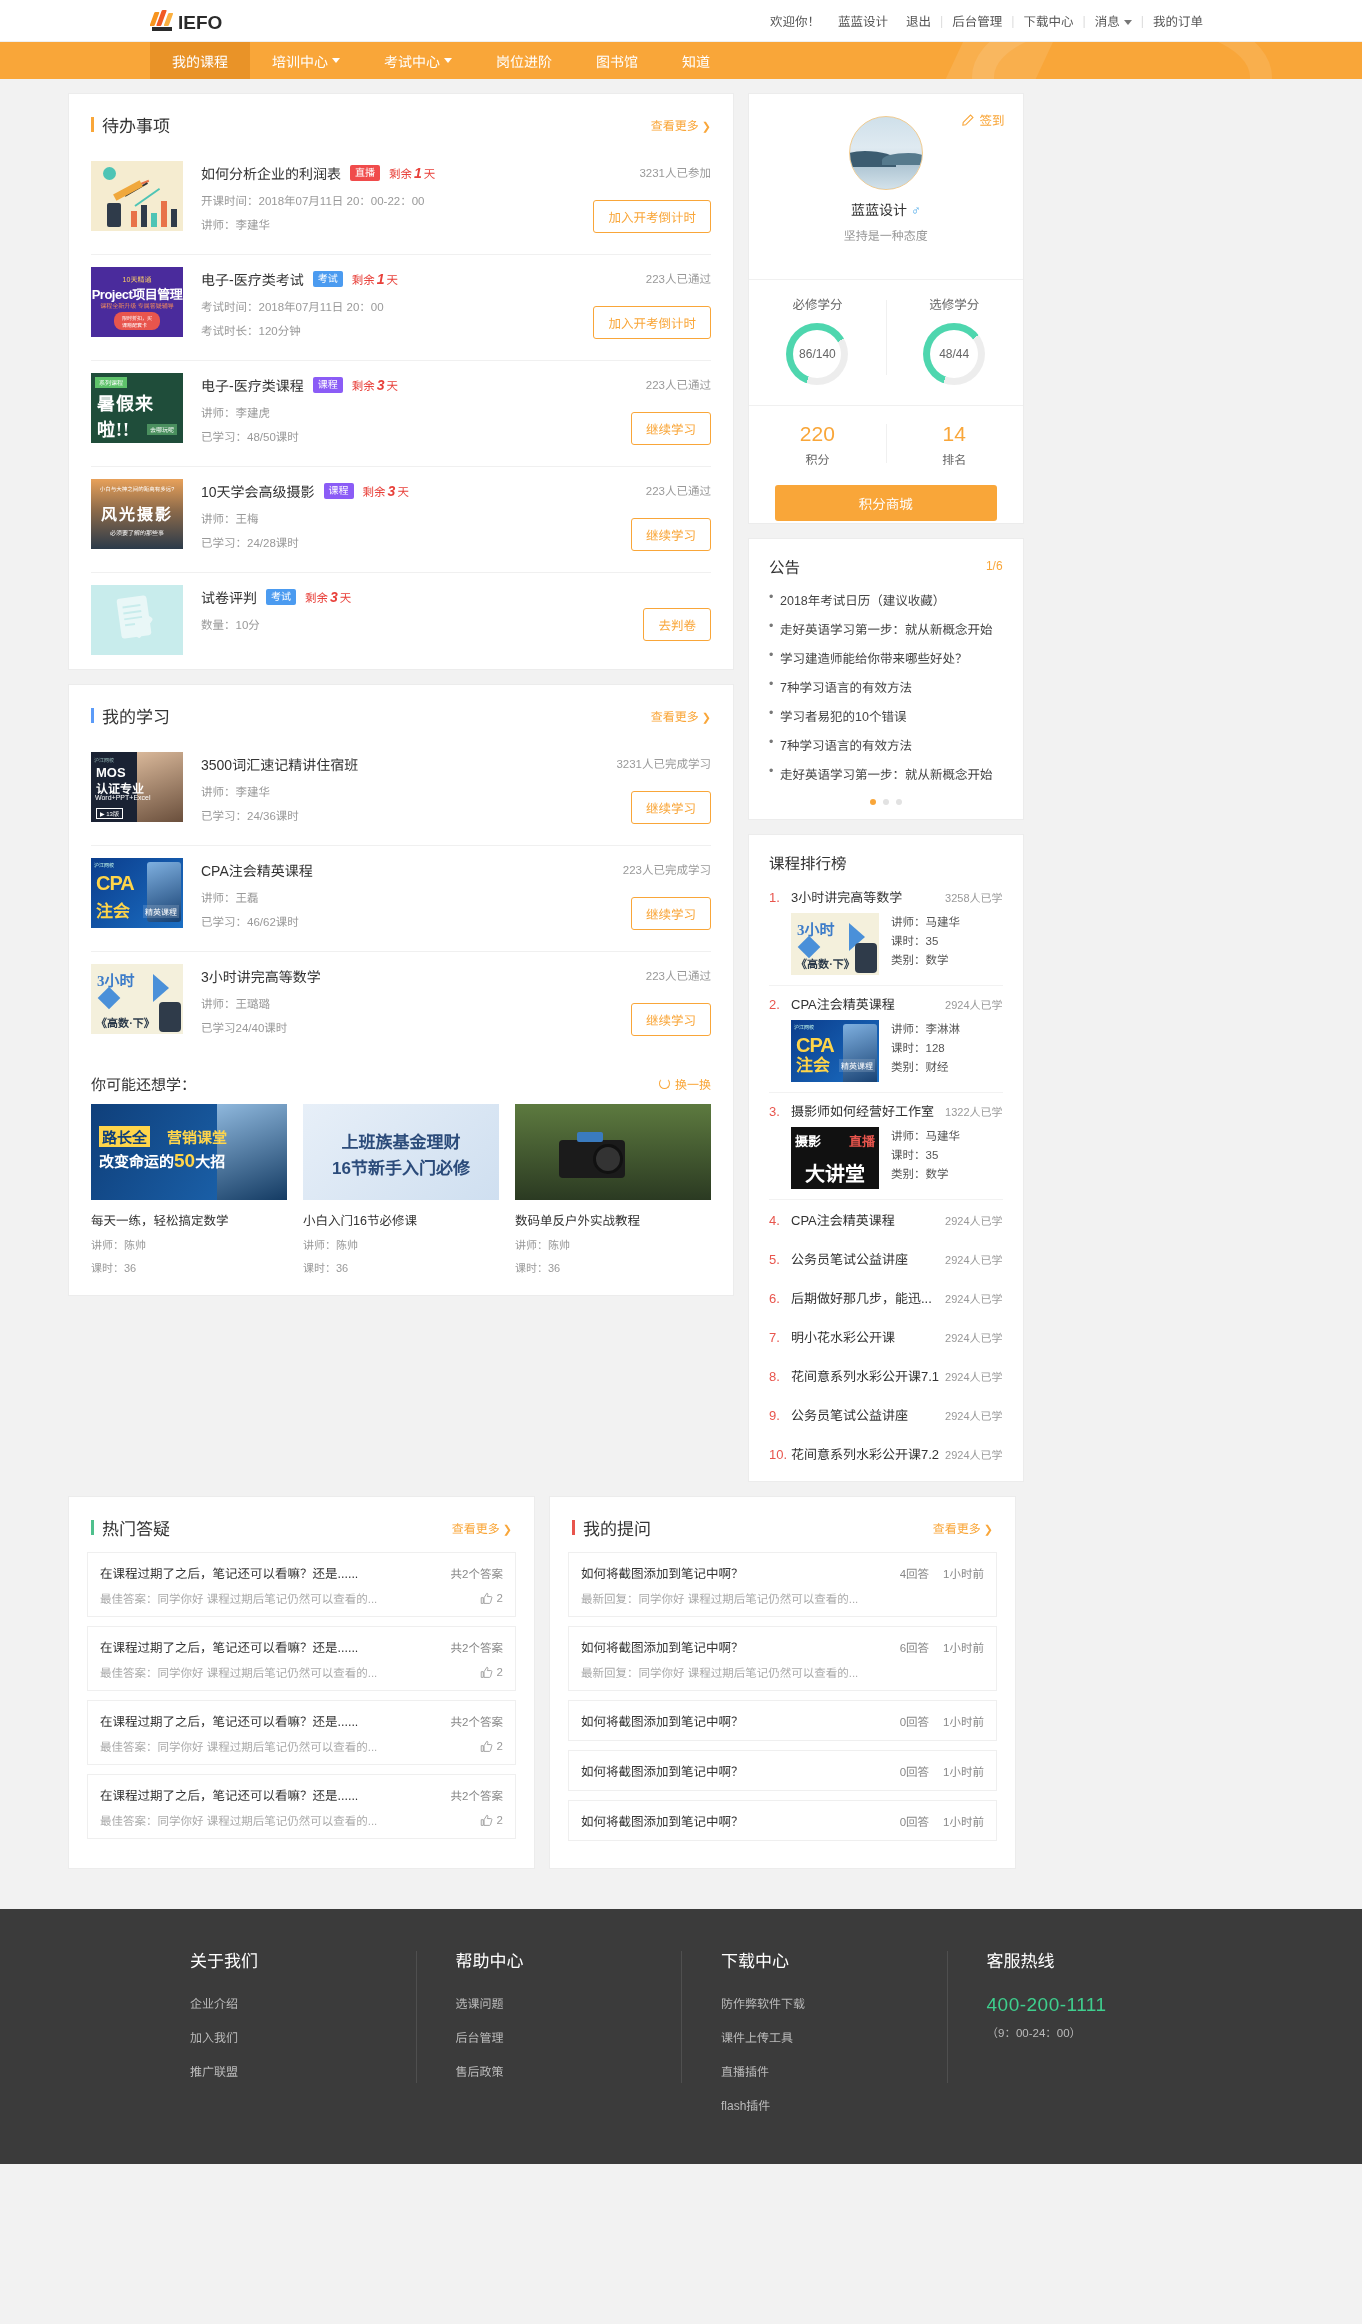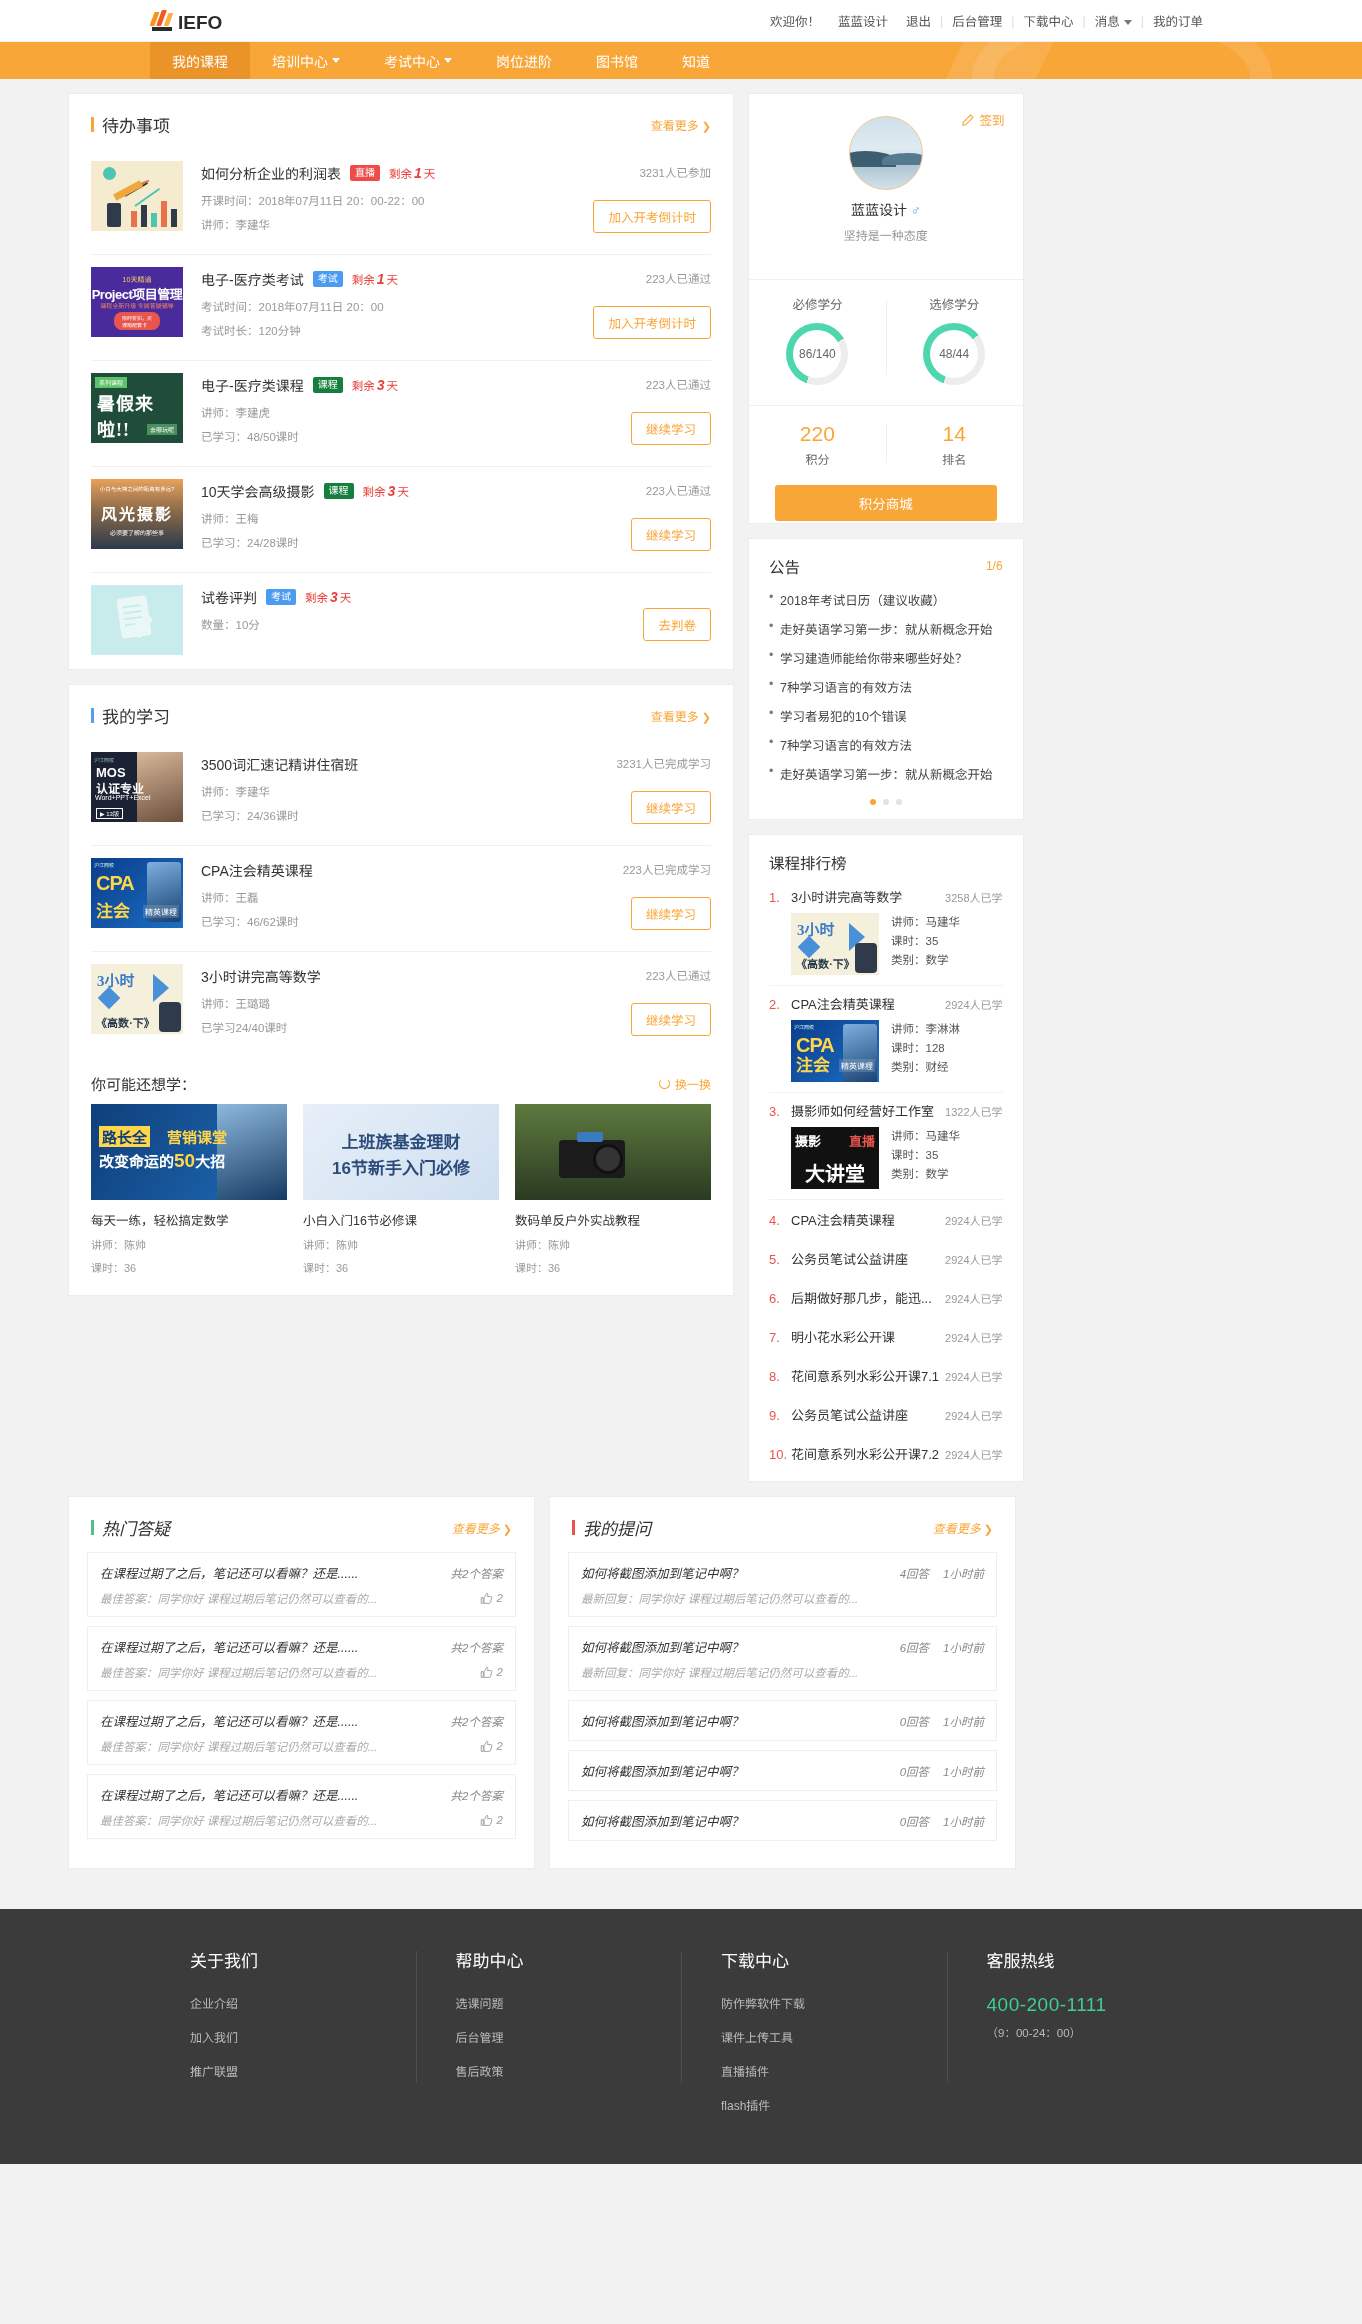--- a/index.html
+++ b/index.html
@@ -100,21 +100,21 @@
   .todo-row:last-child { border-bottom: none; }
   .thumb { width: 92px; height: 70px; flex: 0 0 92px; overflow: hidden; position: relative; }
   .todo-main { flex: 1; padding-left: 18px; padding-top: 2px; }
   .t-title-line { display: flex; align-items: center; gap: 9px; margin-bottom: 9px;}
   .t-title { font-size: 14px; color: #333; }
   .tag {
     font-size: 10px; color: #fff; padding: 1px 5px; border-radius: 2px; line-height: 14px; white-space: nowrap;
   }
   .tag.live { background: #f04b4b; }
   .tag.exam { background: #4b9bf0; }
-  .tag.course { background: #15803d; }
+  .tag.course { background: #8b5cf6; }
   .t-left { font-size: 11.5px; color: #e8403a; white-space: nowrap;}
   .t-left b { font-size: 14px; font-style: italic; padding: 0 2px; }
   .t-meta { font-size: 11.5px; color: #999; margin-bottom: 8px; }
   .t-right { width: 170px; text-align: right; position: relative; flex: 0 0 170px;}
   .t-count { font-size: 11.5px; color: #999; padding-top: 3px; }
   .btn-o {
     display: inline-block; border: 1px solid #f9a639; color: #f9a639; background: #fff;
     font-size: 12.5px; padding: 6px 14px; border-radius: 3px; cursor: pointer; margin-top: 20px;
     white-space: nowrap;
   }
@@ -279,21 +279,21 @@
   .rank-no { width: 22px; font-size: 13px; color: #e8554d; flex: 0 0 22px;}
   .rank-name { font-size: 13px; color: #333; flex: 1; white-space: nowrap; overflow: hidden; text-overflow: ellipsis;}
   .rank-cnt { font-size: 11px; color: #999; white-space: nowrap; padding-left: 6px;}
   .rank-body { display: flex; margin-top: 7px; padding-left: 22px; gap: 12px;}
   .rank-thumb { width: 88px; height: 62px; flex: 0 0 88px; position: relative; overflow: hidden;}
   .rank-info div { font-size: 11.5px; color: #555; line-height: 19px; }
   .rank-simple { display: flex; align-items: baseline; padding: 10px 0; }
   .rank-simple .rank-no { color:#e8554d; }
 
   
-  .qa-wrap { display: flex; gap: 14px; margin-top: 14px; font-style: italic; }
+  .qa-wrap { display: flex; gap: 14px; margin-top: 14px; }
   .qa-card { flex: 1; background: #fff; border: 1px solid #ececec; padding-bottom: 18px; }
   .qa-list { padding: 0 18px; }
   .qa-item { border: 1px solid #efefef; padding: 10px 12px; margin-bottom: 9px; }
   .qa-top { display: flex; align-items: baseline; }
   .qa-q { flex: 1; font-size: 12.5px; color: #333; white-space: nowrap; overflow: hidden; text-overflow: ellipsis;}
   .qa-cnt { font-size: 11.5px; color: #888; white-space: nowrap; padding-left: 10px;}
   .qa-time { font-size: 11.5px; color: #888; white-space: nowrap; padding-left: 14px;}
   .qa-bot { display: flex; align-items: center; margin-top: 8px; }
   .qa-a { flex: 1; font-size: 11.5px; color: #aaa; white-space: nowrap; overflow: hidden; text-overflow: ellipsis;}
   .qa-like { font-size: 11.5px; color: #999; display:flex; align-items:center; gap:4px; padding-left:10px; white-space:nowrap;}

